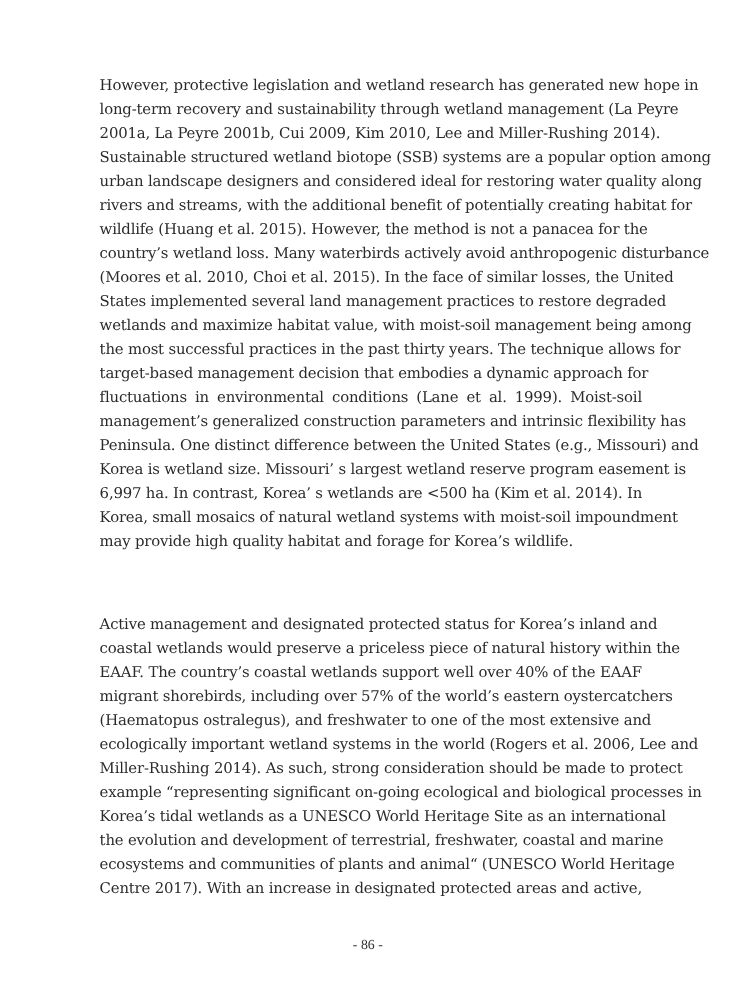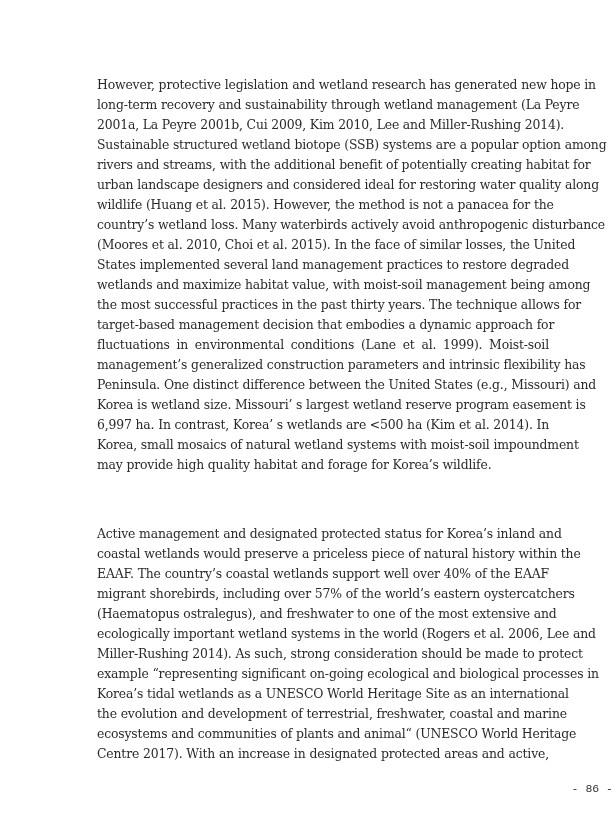--- a/index.html
+++ b/index.html
@@ -5,55 +5,55 @@
   html, body { margin: 0; padding: 0; background: #ffffff; }
   body { width: 613px; height: 840px; position: relative; overflow: hidden; }
   .page { position: absolute; left: 0; top: 0; width: 613px; height: 840px; background: #ffffff; }
   .para {
     position: absolute;
     left: 81px;
     width: 452px;
     font-family: "DejaVu Serif", "Liberation Serif", serif;
     font-size: 12.4px;
     color: #2a2a2a;
-    margin: 16px;
+    margin: 2px;
   }
   .line {
     display: block;
     height: 20px;
     line-height: 20px;
     white-space: nowrap;
     text-align: justify;
     text-align-last: justify;
     letter-spacing: -0.15px;
   }
   .line.last { text-align-last: left; }
   #para1 { top: 59px; }
   #para2 { top: 508px; }
   .page-number {
     position: absolute;
     left: 0; width: 613px;
     top: 782px;
-    text-align: right;
-    font-family: Liberation Mono, monospace;
+    text-align: center;
+    font-family: Liberation Serif, serif;
     font-size: 11.5px;
     color: #333333;
   }
 </style>
 </head>
 <body>
 
 <div class="page">
   <div class="para" id="para1">
       <span class="line">However, protective legislation and wetland research has generated new hope in</span>
       <span class="line">long-term recovery and sustainability through wetland management (La Peyre</span>
       <span class="line">2001a, La Peyre 2001b, Cui 2009, Kim 2010, Lee and Miller-Rushing 2014).</span>
       <span class="line">Sustainable structured wetland biotope (SSB) systems are a popular option among</span>
+      <span class="line">urban landscape designers and considered ideal for restoring water quality along</span>
       <span class="line">rivers and streams, with the additional benefit of potentially creating habitat for</span>
-      <span class="line">urban landscape designers and considered ideal for restoring water quality along</span>
       <span class="line">wildlife (Huang et al. 2015). However, the method is not a panacea for the</span>
       <span class="line">country’s wetland loss. Many waterbirds actively avoid anthropogenic disturbance</span>
       <span class="line">(Moores et al. 2010, Choi et al. 2015). In the face of similar losses, the United</span>
       <span class="line">States implemented several land management practices to restore degraded</span>
       <span class="line">wetlands and maximize habitat value, with moist-soil management being among</span>
       <span class="line">the most successful practices in the past thirty years. The technique allows for</span>
       <span class="line">target-based management decision that embodies a dynamic approach for</span>
       <span class="line">fluctuations in environmental conditions (Lane et al. 1999). Moist-soil</span>
       <span class="line">management’s generalized construction parameters and intrinsic flexibility has</span>
       <span class="line">Peninsula. One distinct difference between the United States (e.g., Missouri) and</span>

